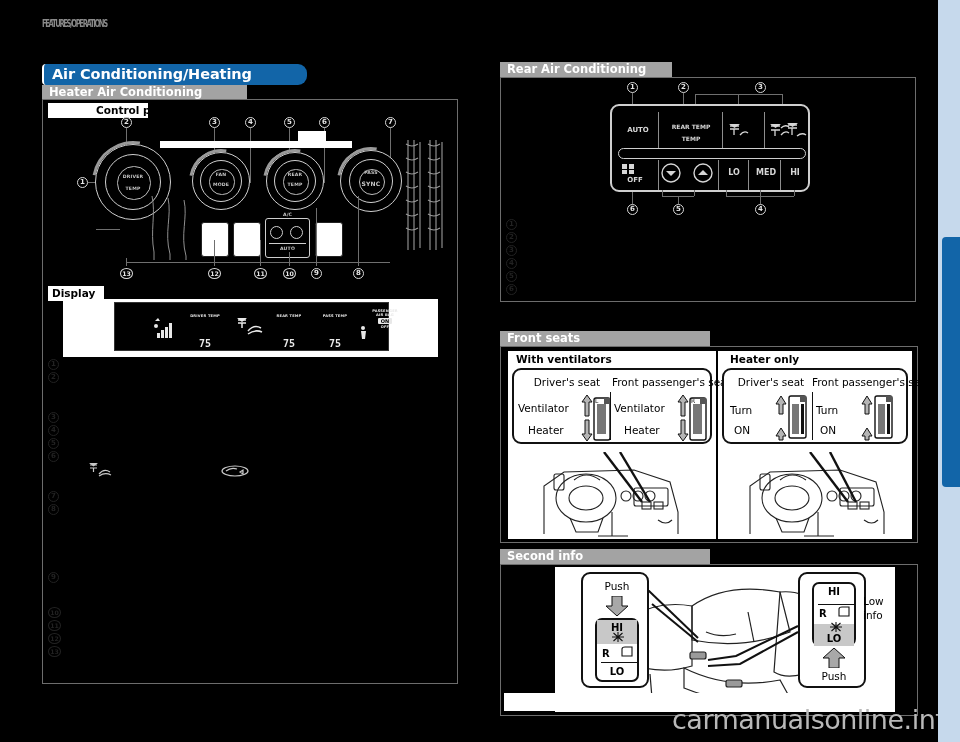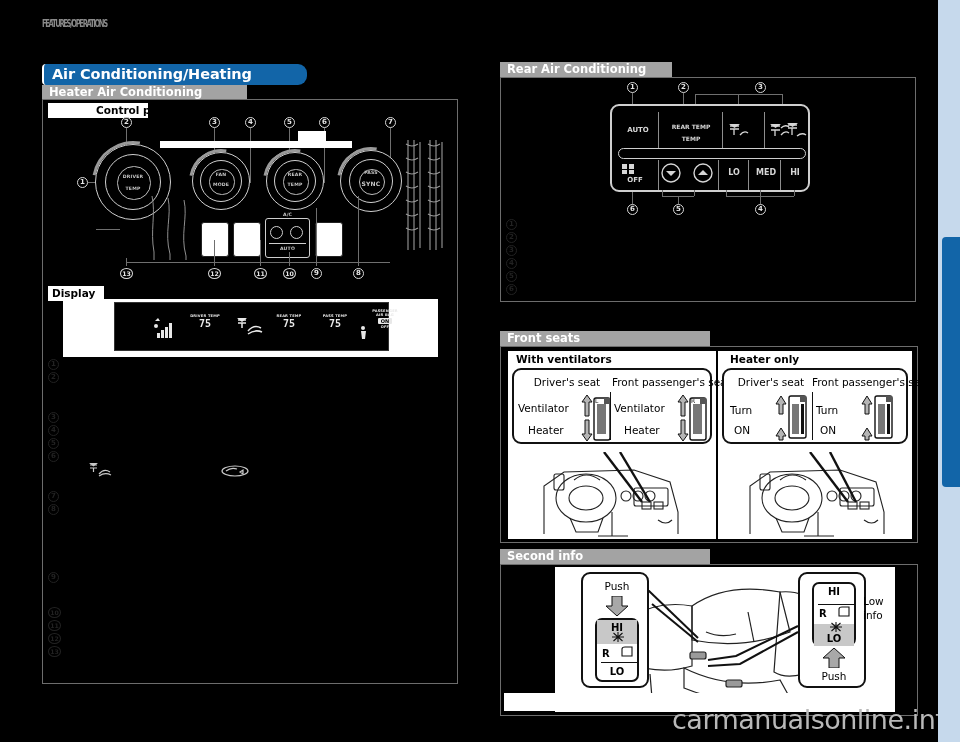--- a/index.html
+++ b/index.html
@@ -72,21 +72,21 @@
          border-color:#9a9a9a transparent transparent transparent; }
   .btn-w { position:absolute; background:#fff; border-radius:3px; border:1px solid #222; }
   .btn-o { position:absolute; background:#000; border:1.3px solid #cfcfcf; border-radius:3px; }
   .minidial{ position:absolute; border-radius:50%; border:1.3px solid #cfcfcf; }
 
   
   .dispwrap { position:absolute; background:#fff; }
   .disp { position:absolute; background:#000; border:1px solid #333; }
   .dseg { position:absolute; text-align:center; color:#e8e8e8; }
   .dlabel { font-size:3.6px; font-weight:bold; letter-spacing:.2px; }
-  .dval { font-family:"DejaVu Sans Mono", monospace; font-size:10px; font-weight:bold; }
+  .dval { font-family:"DejaVu Sans Mono", monospace; font-size:10px; font-weight:bold;margin-top:20px; }
 
   
   .rpanel { position:absolute; border:2px solid #cfcfcf; border-radius:9px; background:#000; }
   .rcell  { position:absolute; color:#d6d6d6; font-size:7px; font-weight:bold;
             text-align:center; line-height:9px; }
   .rsep { position:absolute; background:#8d8d8d; width:1px; }
   .rbar { position:absolute; border:1.4px solid #cfcfcf; border-radius:6px; height:11px; }
 
   
   .card { position:absolute; background:#fff; border:2px solid #111; border-radius:9px; }

